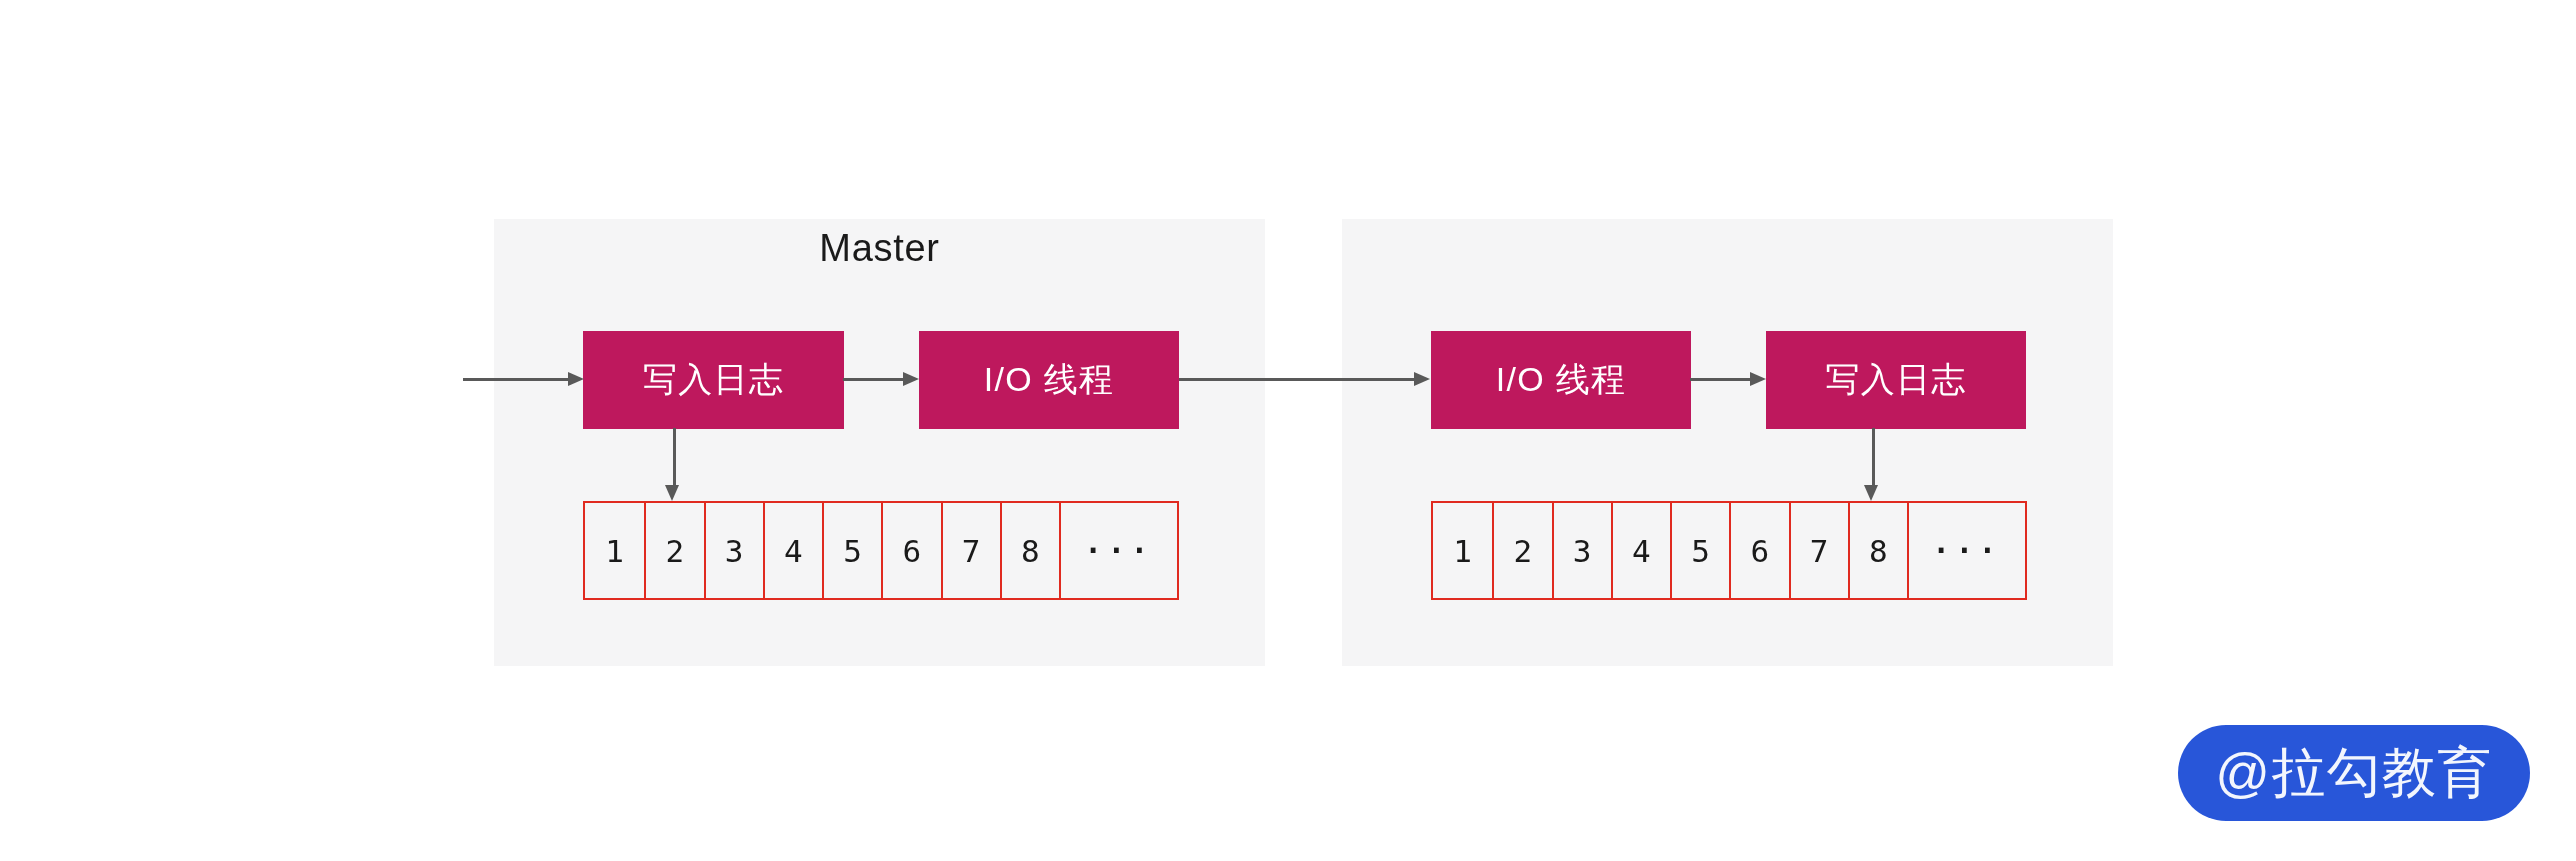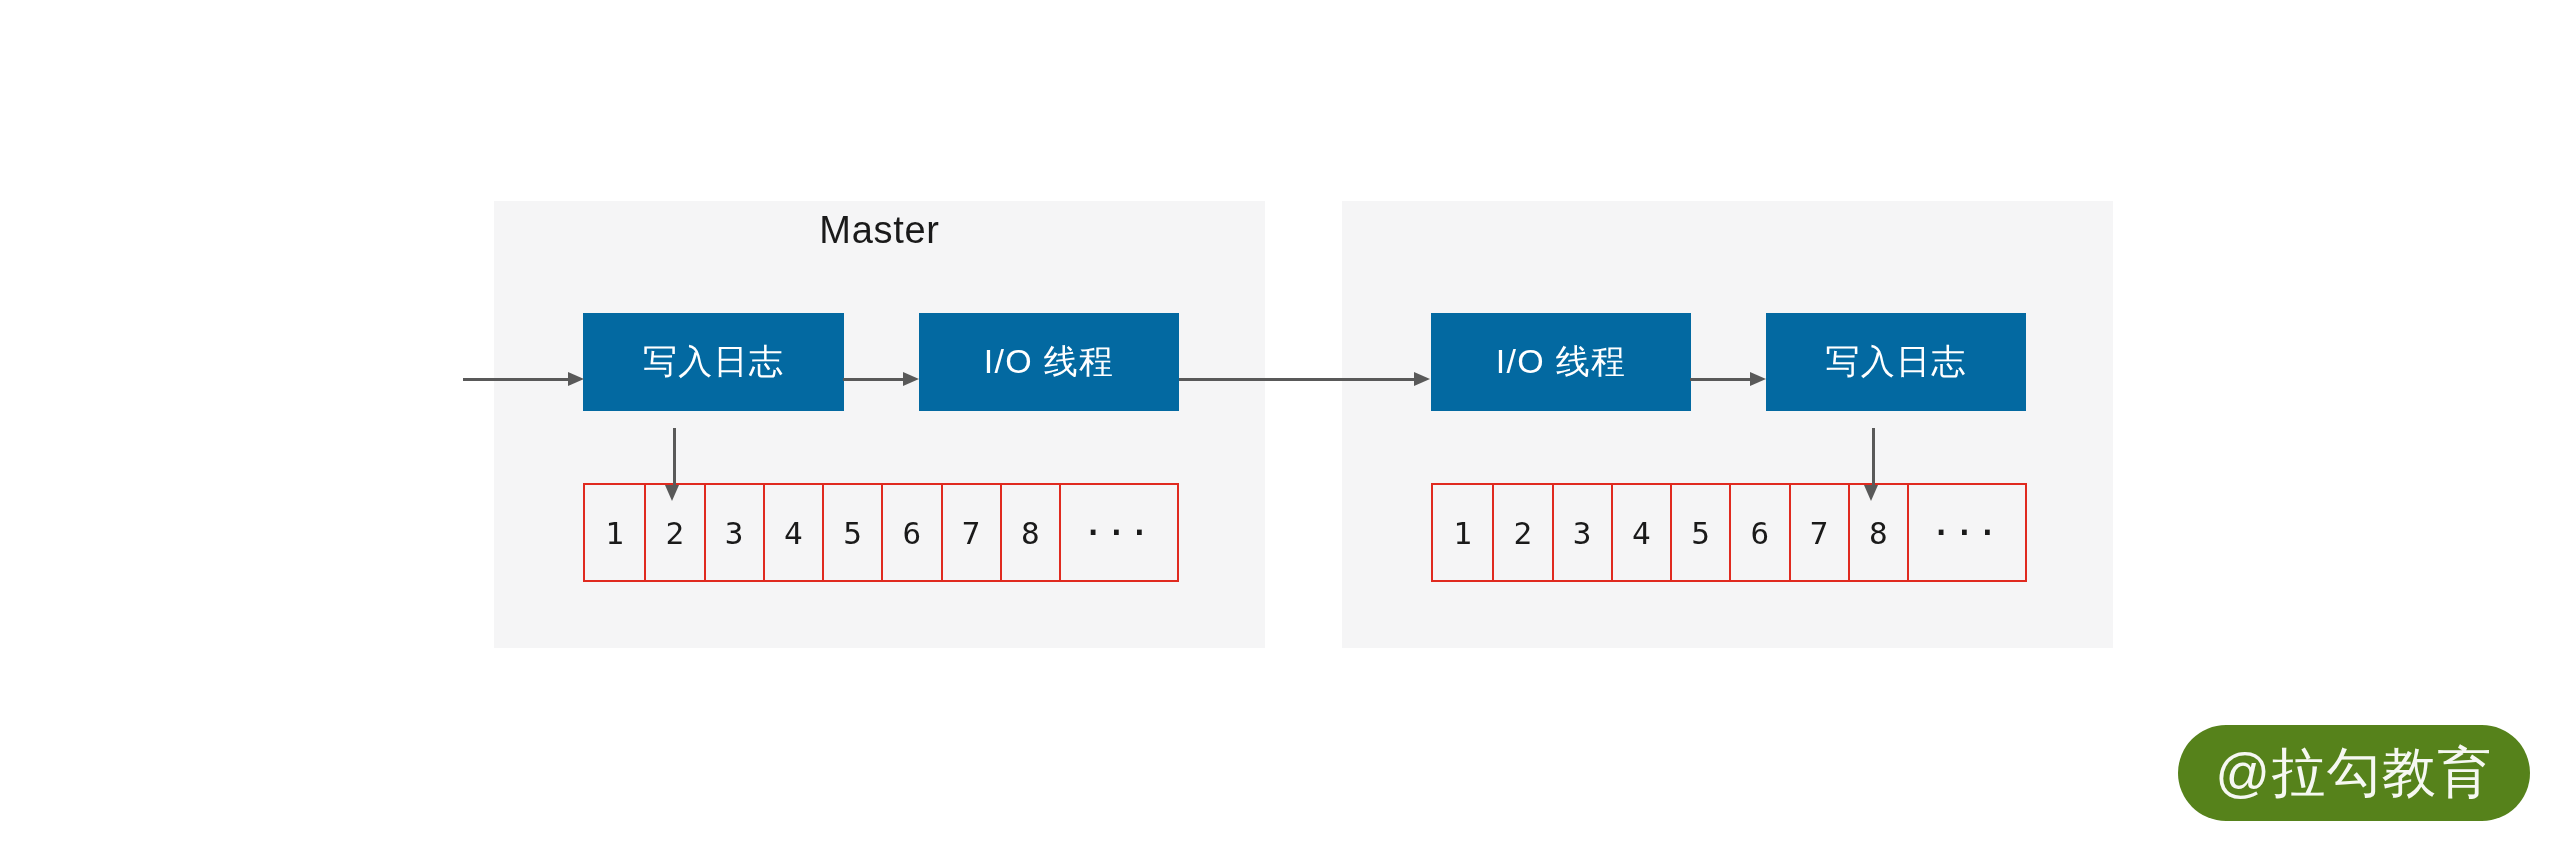--- a/index.html
+++ b/index.html
@@ -1,31 +1,31 @@
 <!DOCTYPE html>
 <html style="font-size:10.7px"><head>
 <meta charset="utf-8">
 <style>
   html,body{margin:0;padding:0;}
   body{
     width:2576px;height:861px;position:relative;background:#ffffff;overflow:hidden;
     font-family:"Liberation Sans","DejaVu Sans",sans-serif;
   }
   .panel{
-    position:absolute;top:201px;width:771px;height:447px;background:#f5f5f6;
+    position:absolute;top:219px;width:771px;height:447px;background:#f5f5f6;
   }
   .panel-master{left:494px;}
   .panel-slave{left:1342px;}
   .panel-title{
     position:absolute;top:0;left:0;width:100%;height:59px;
     display:flex;align-items:center;justify-content:center;
     font-size:38px;font-weight:500;color:#1a1a1a;letter-spacing:0.7px;
   }
   .redbox{
-    position:absolute;top:112px;width:260px;height:98px;background:#0369a1;
+    position:absolute;top:112px;width:260px;height:98px;background:#be185d;
     display:flex;align-items:center;justify-content:center;
     color:#ffffff;font-size:34px;font-weight:500;letter-spacing:1.3px;
   }
   .box-m1{left:89px;width:261px;}
   .box-m2{left:425px;}
   .box-s1{left:89px;}
   .box-s2{left:424px;}
   .buffer{
     position:absolute;top:282px;left:89px;width:596px;height:99px;
     border:2px solid #e02a1f;box-sizing:border-box;
@@ -47,21 +47,21 @@
     border-top:7.4px solid transparent;border-bottom:7.4px solid transparent;
     border-left:16px solid #595959;
   }
   .head-down{
     position:absolute;width:0;height:0;
     border-left:7.4px solid transparent;border-right:7.4px solid transparent;
     border-top:16px solid #595959;
   }
   .watermark{
     position:absolute;left:2178px;top:725px;width:352px;height:96px;
-    background:#4d7c0f;border-radius:670px;opacity:.95;
+    background:#1d4ed8;border-radius:670px;opacity:.95;
     display:flex;align-items:center;justify-content:center;
     font-size:54px;font-weight:500;color:rgba(255,255,255,.95);letter-spacing:1.3px;
   }
 </style>
 </head>
 <body>
 
 <div class="panel panel-master">
   <div class="panel-title">Master</div>
   <div class="redbox box-m1">写入日志</div>

